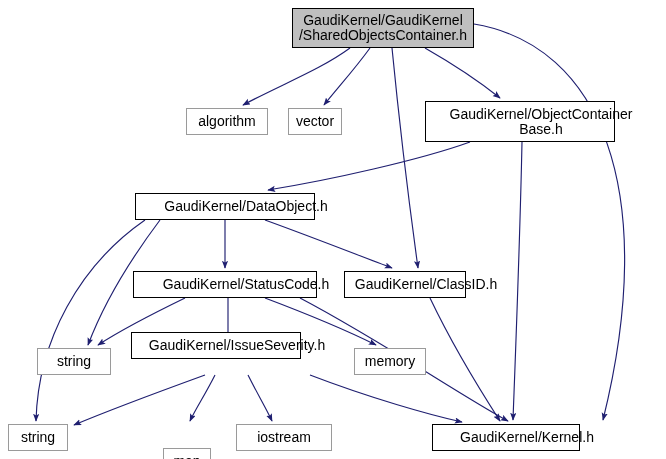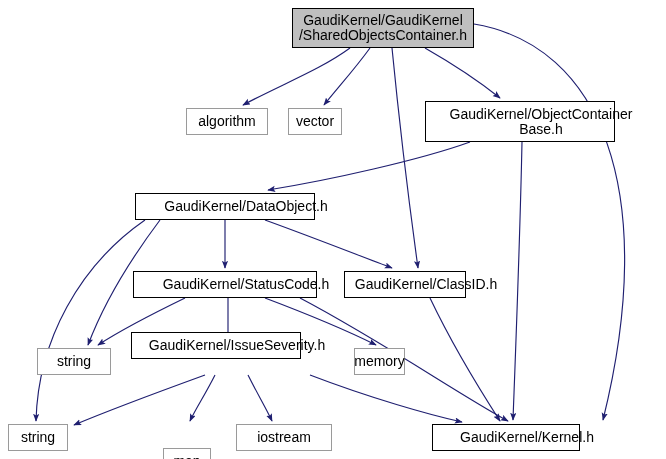--- a/index.html
+++ b/index.html
@@ -93,19 +93,19 @@
 /SharedObjectsContainer.h</span></div>
       <div class="node" style="left: 186px; top: 108px; width: 82px; height: 27px;"><span class="node-label">algorithm</span></div>
       <div class="node" style="left: 288px; top: 108px; width: 54px; height: 27px;"><span class="node-label">vector</span></div>
       <div class="node strong" style="left: 425px; top: 101px; width: 190px; height: 41px;"><span class="node-label">GaudiKernel/ObjectContainer
 Base.h</span></div>
       <div class="node strong" style="left: 135px; top: 193px; width: 180px; height: 27px;"><span class="node-label">GaudiKernel/DataObject.h</span></div>
       <div class="node strong" style="left: 133px; top: 271px; width: 184px; height: 27px;"><span class="node-label">GaudiKernel/StatusCode.h</span></div>
       <div class="node strong" style="left: 344px; top: 271px; width: 122px; height: 27px;"><span class="node-label">GaudiKernel/ClassID.h</span></div>
       <div class="node" style="left: 37px; top: 348px; width: 74px; height: 27px;"><span class="node-label">string</span></div>
       <div class="node strong" style="left: 131px; top: 332px; width: 170px; height: 27px;"><span class="node-label">GaudiKernel/IssueSeverity.h</span></div>
-      <div class="node" style="left: 354px; top: 348px; width: 51px; height: 27px;"><span class="node-label">memory</span></div>
+      <div class="node" style="left: 354px; top: 348px; width: 72px; height: 27px;"><span class="node-label">memory</span></div>
       <div class="node" style="left: 8px; top: 424px; width: 60px; height: 27px; justify-content: center;"><span class="node-label">string</span></div>
       <div class="node" style="left: 163px; top: 448px; width: 48px; height: 27px;"><span class="node-label">map</span></div>
       <div class="node" style="left: 236px; top: 424px; width: 96px; height: 27px;"><span class="node-label">iostream</span></div>
       <div class="node strong" style="left: 432px; top: 424px; width: 148px; height: 27px;"><span class="node-label">GaudiKernel/Kernel.h</span></div>
     </div>
 </div>
 
 </body></html>

